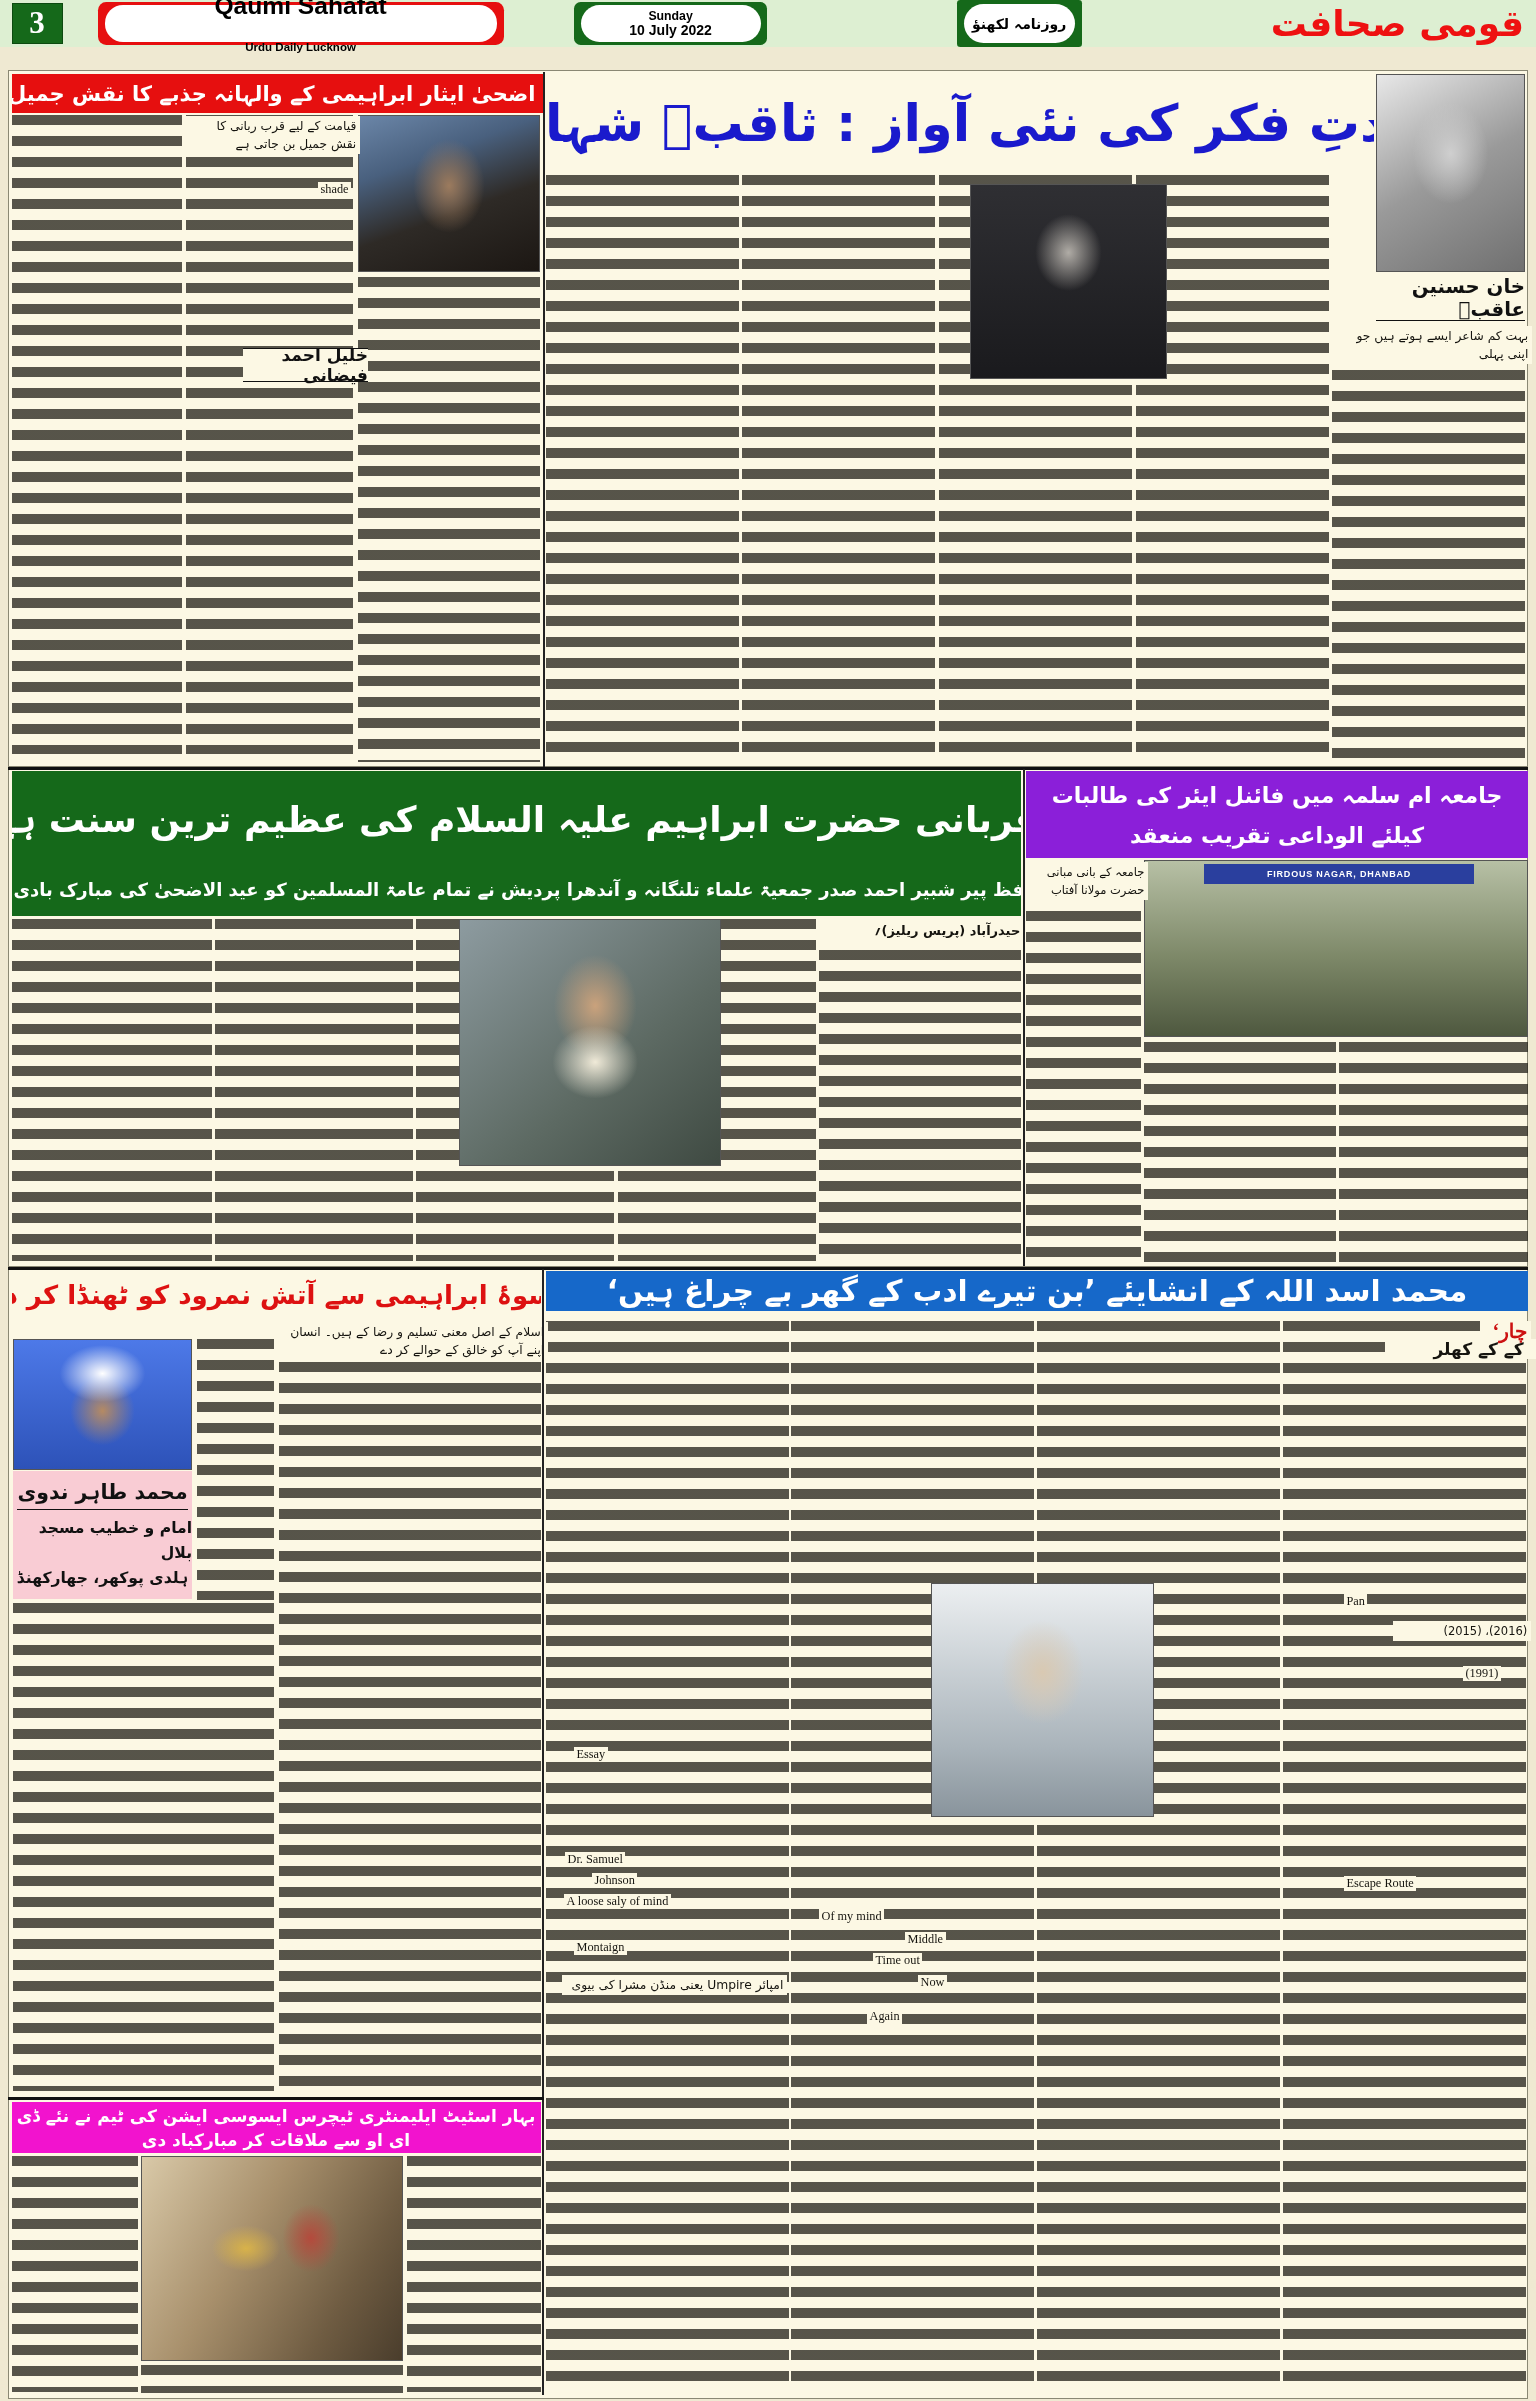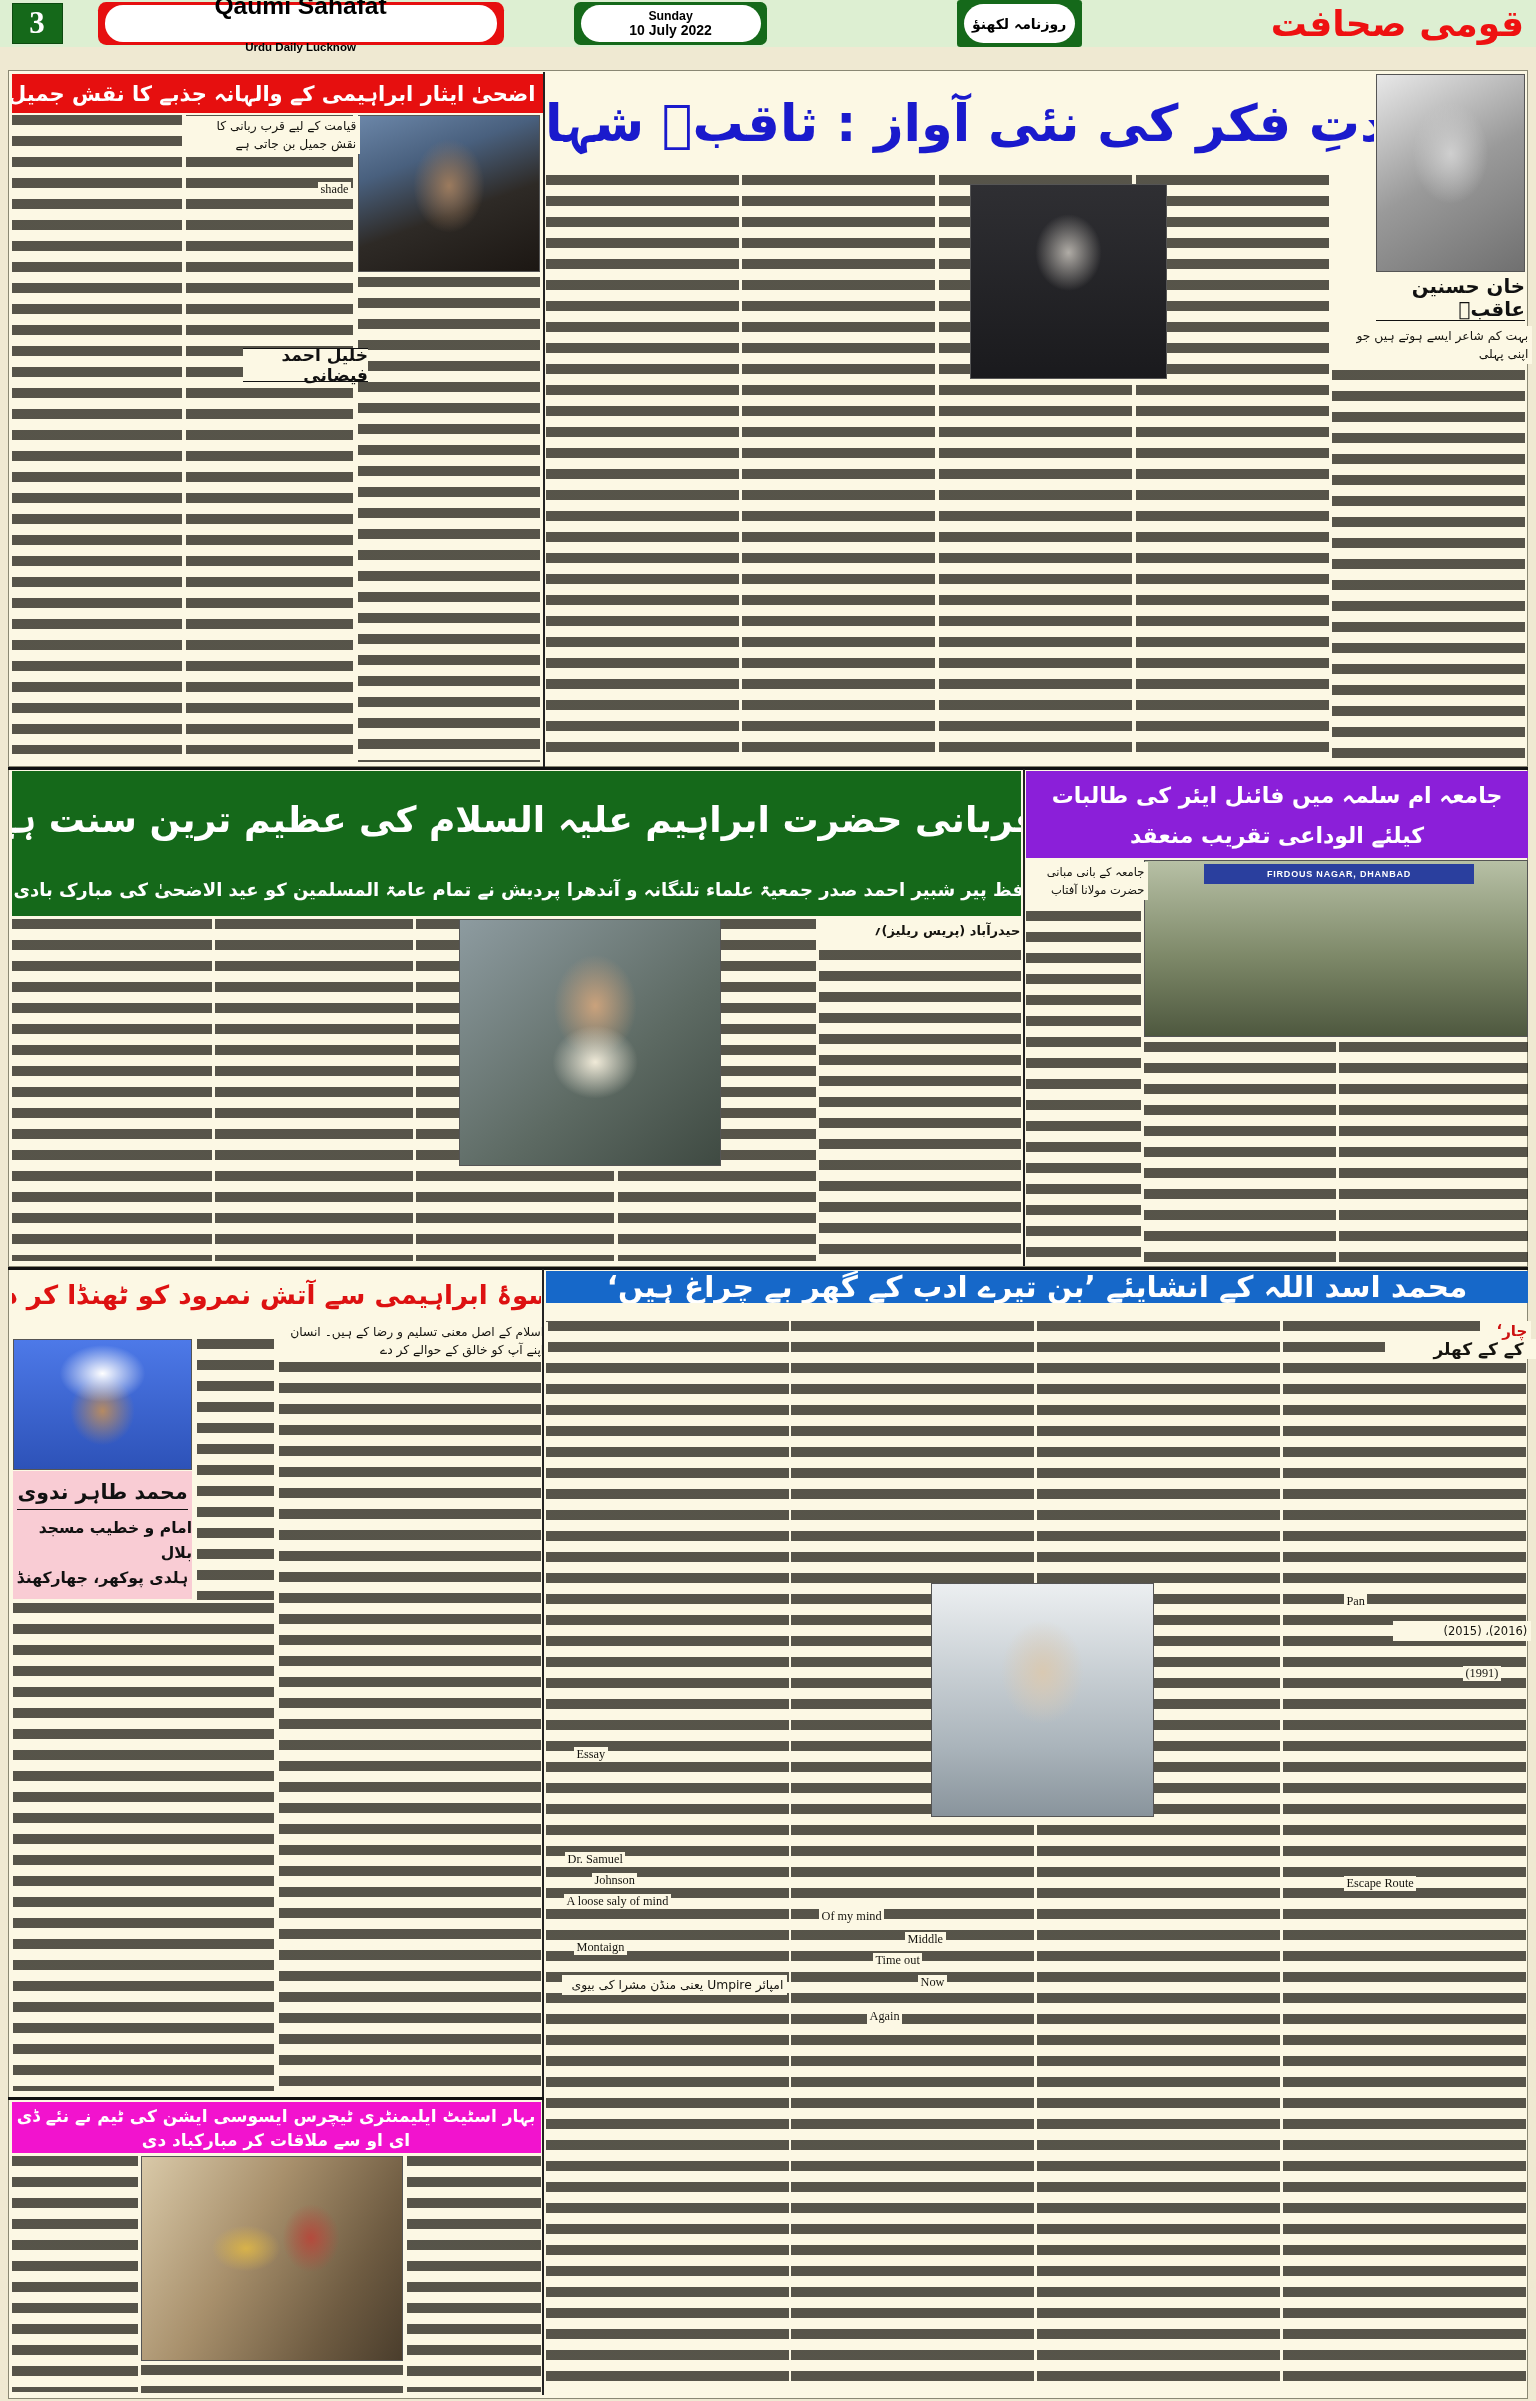--- a/index.html
+++ b/index.html
@@ -170,26 +170,26 @@
     <span class="ur" style="font-weight:bold;font-size:15.6px;line-height:24.6px;color:#111;">ہلدی پوکھر، جھارکھنڈ</span>
   </div>
 
   <div class="frag" style="left:279px;top:1322px;width:262px;">اسلام کے اصل معنی تسلیم و رضا کے ہیں۔ انسان اپنے آپ کو خالق کے حوالے کر دے</div>
   <div class="tl" style="left:279px;top:1362px;width:262px;height:729px;"></div>
   <div class="tl" style="left:13px;top:1603px;width:261px;height:488px;"></div>
   <div class="tl" style="left:197px;top:1339px;width:77px;height:261px;"></div>
 
   <div class="divv" style="left:542px;top:1269px;width:1.6px;height:1126px;"></div>
 
-  <div class="band" style="left:546px;top:1271px;width:982px;height:32px;background:#1668c9;font-size:29.5px;">
+  <div class="band" style="left:546px;top:1271px;width:982px;height:40px;background:#1668c9;font-size:29.5px;">
     <span>محمد اسد اللہ کے انشایئے ’بن تیرے ادب کے گھر بے چراغ ہیں‘</span>
   </div>
 
   <div class="frag" style="left:1385px;top:1339px;width:139px;text-align:center;font-weight:bold;font-size:17px;padding-left:24px;">کے کے کھلر</div>
-  <div class="frag" style="left:1480px;top:1321px;width:44px;color:#cc1111;font-weight:bold;font-size:15px;">چار‘</div>
+  <div class="frag" style="left:1480px;top:1321px;width:44px;color:#cc1111;font-weight:bold;font-size:20px;font-family:Liberation Serif, serif;">چار‘</div>
 
   <div class="photo" style="left:931px;top:1583px;width:223px;height:234px;
               background:radial-gradient(ellipse 64px 80px at 50% 38%,#d9c9b2,rgba(0,0,0,0) 65%),
               linear-gradient(#eceff1,#aab4bb 70%,#89949c);"></div>
 
   <div class="tl" style="left:546px;top:1321px;width:243px;height:1063px;"></div>
   <div class="tl" style="left:791px;top:1321px;width:243px;height:1063px;"></div>
   <div class="tl" style="left:1037px;top:1321px;width:243px;height:1063px;"></div>
   <div class="tl" style="left:1283px;top:1321px;width:243px;height:1063px;"></div>
 

